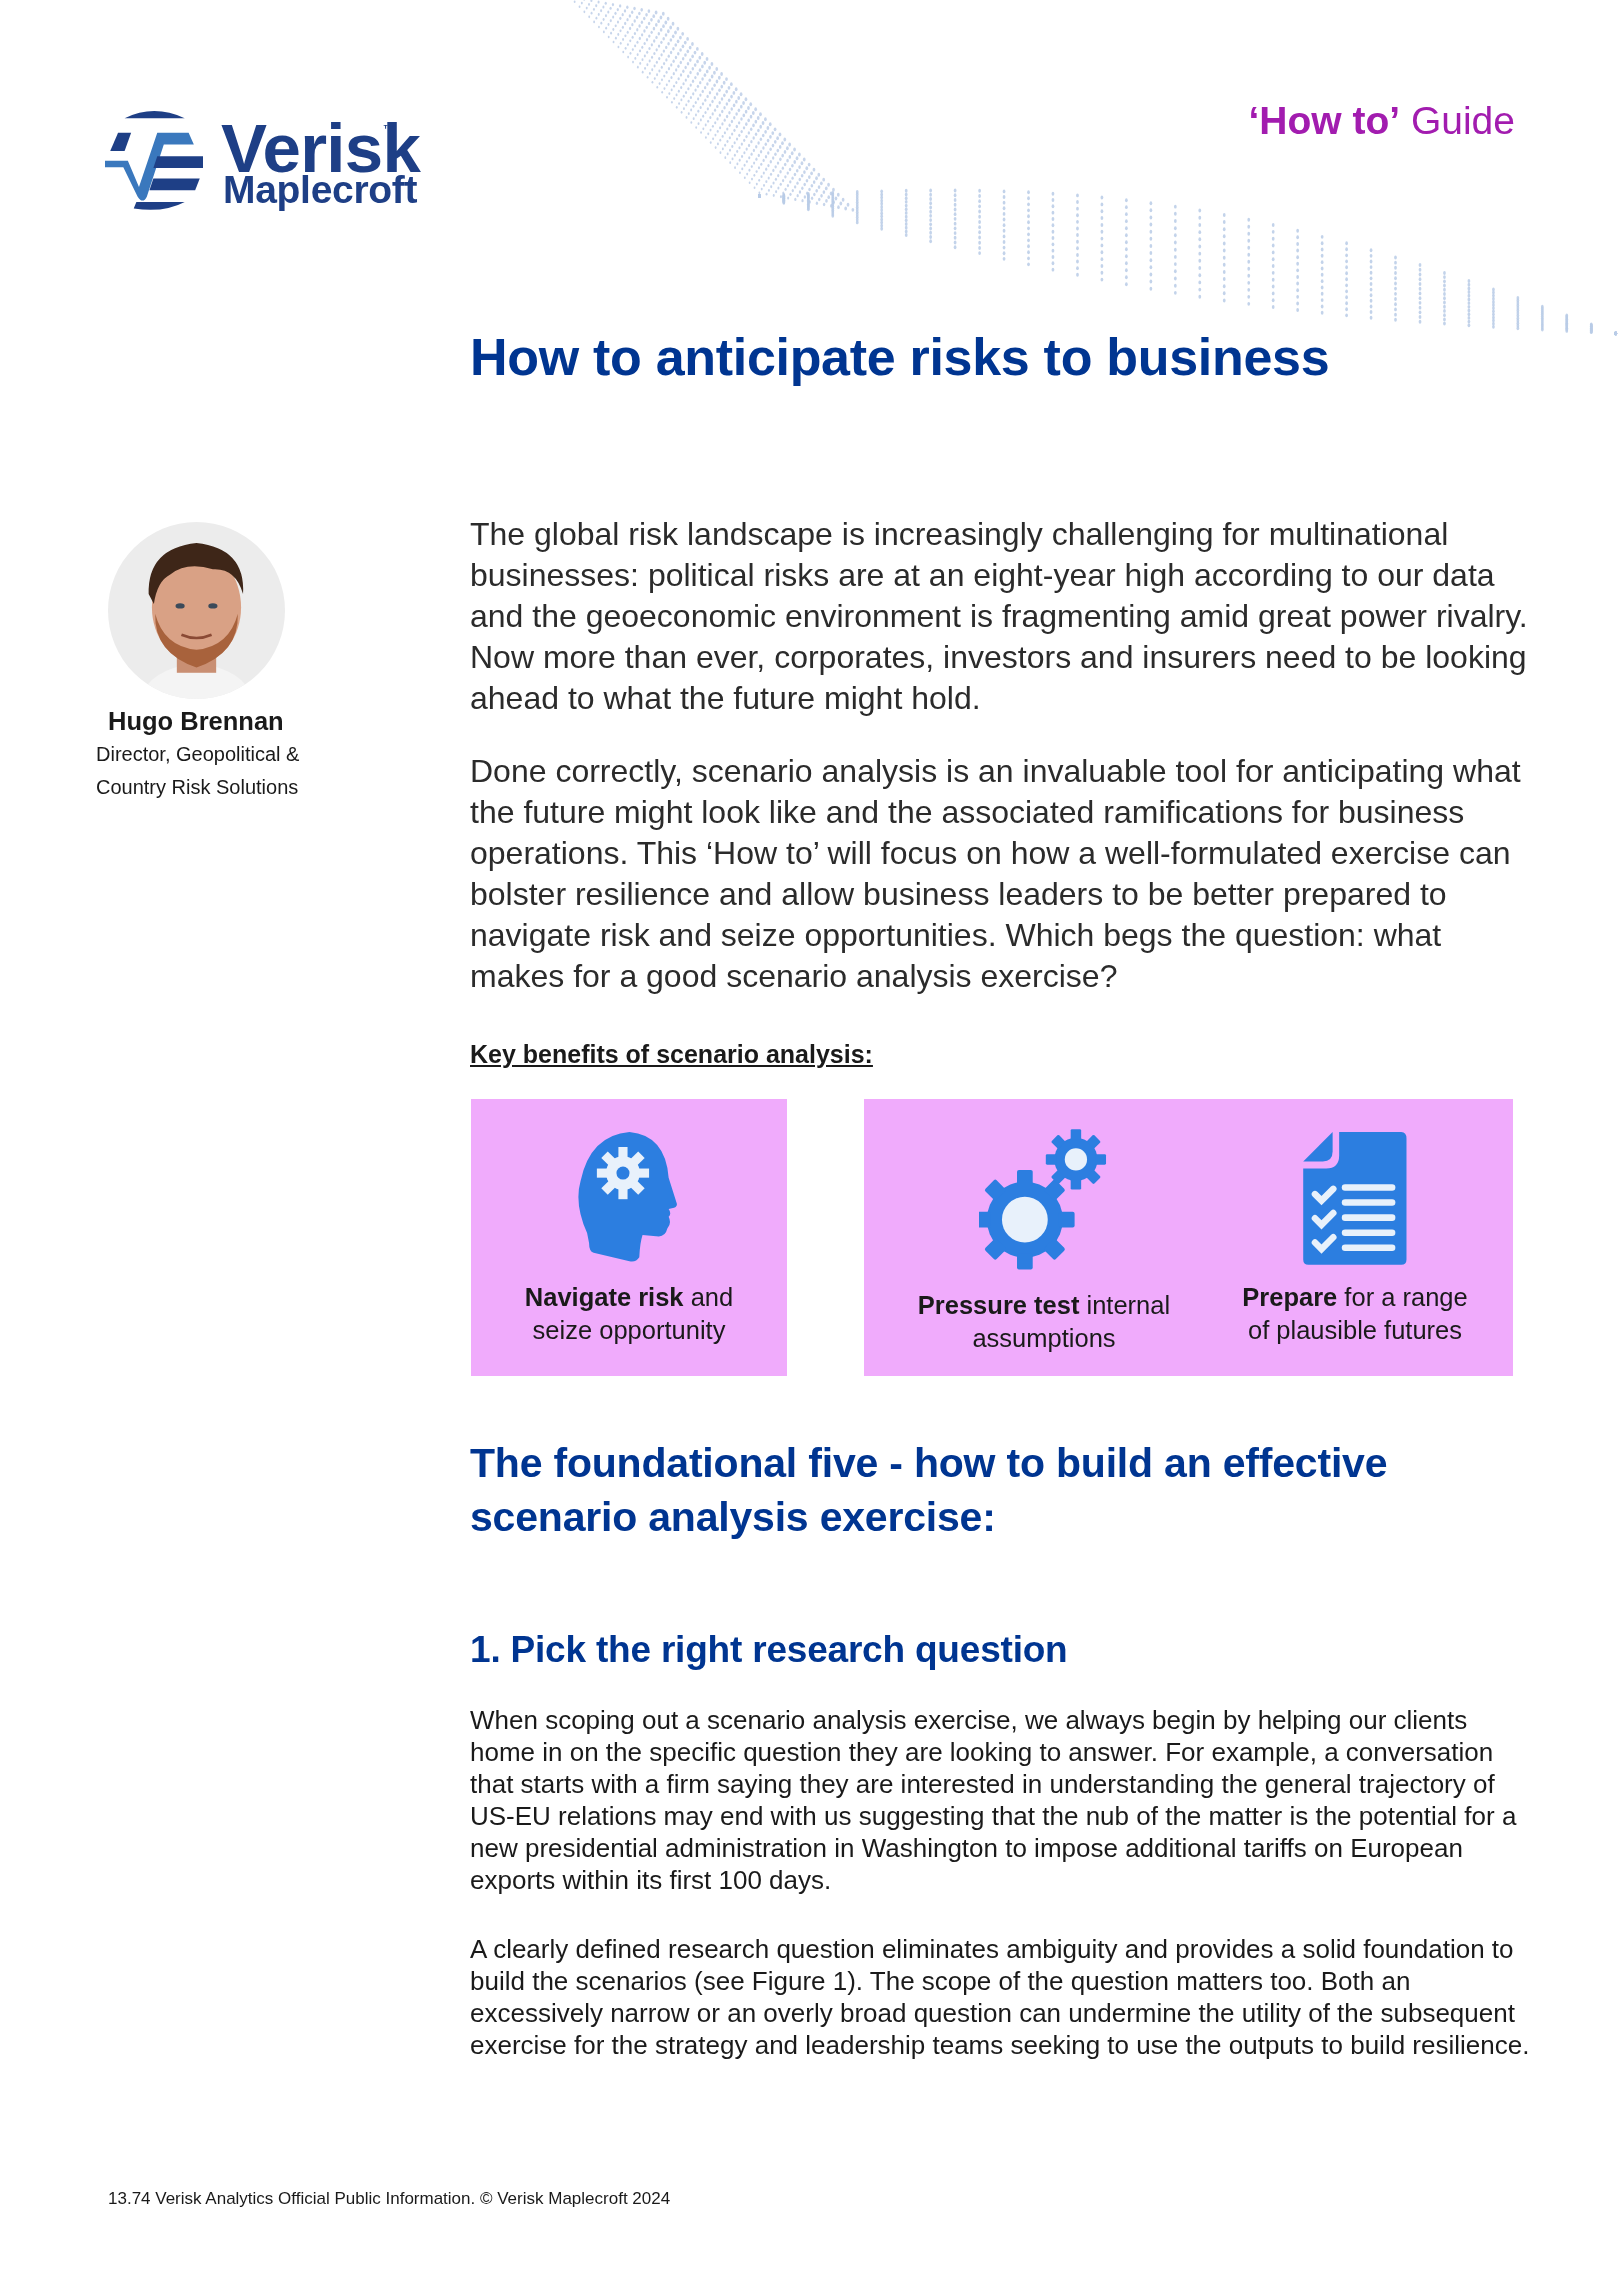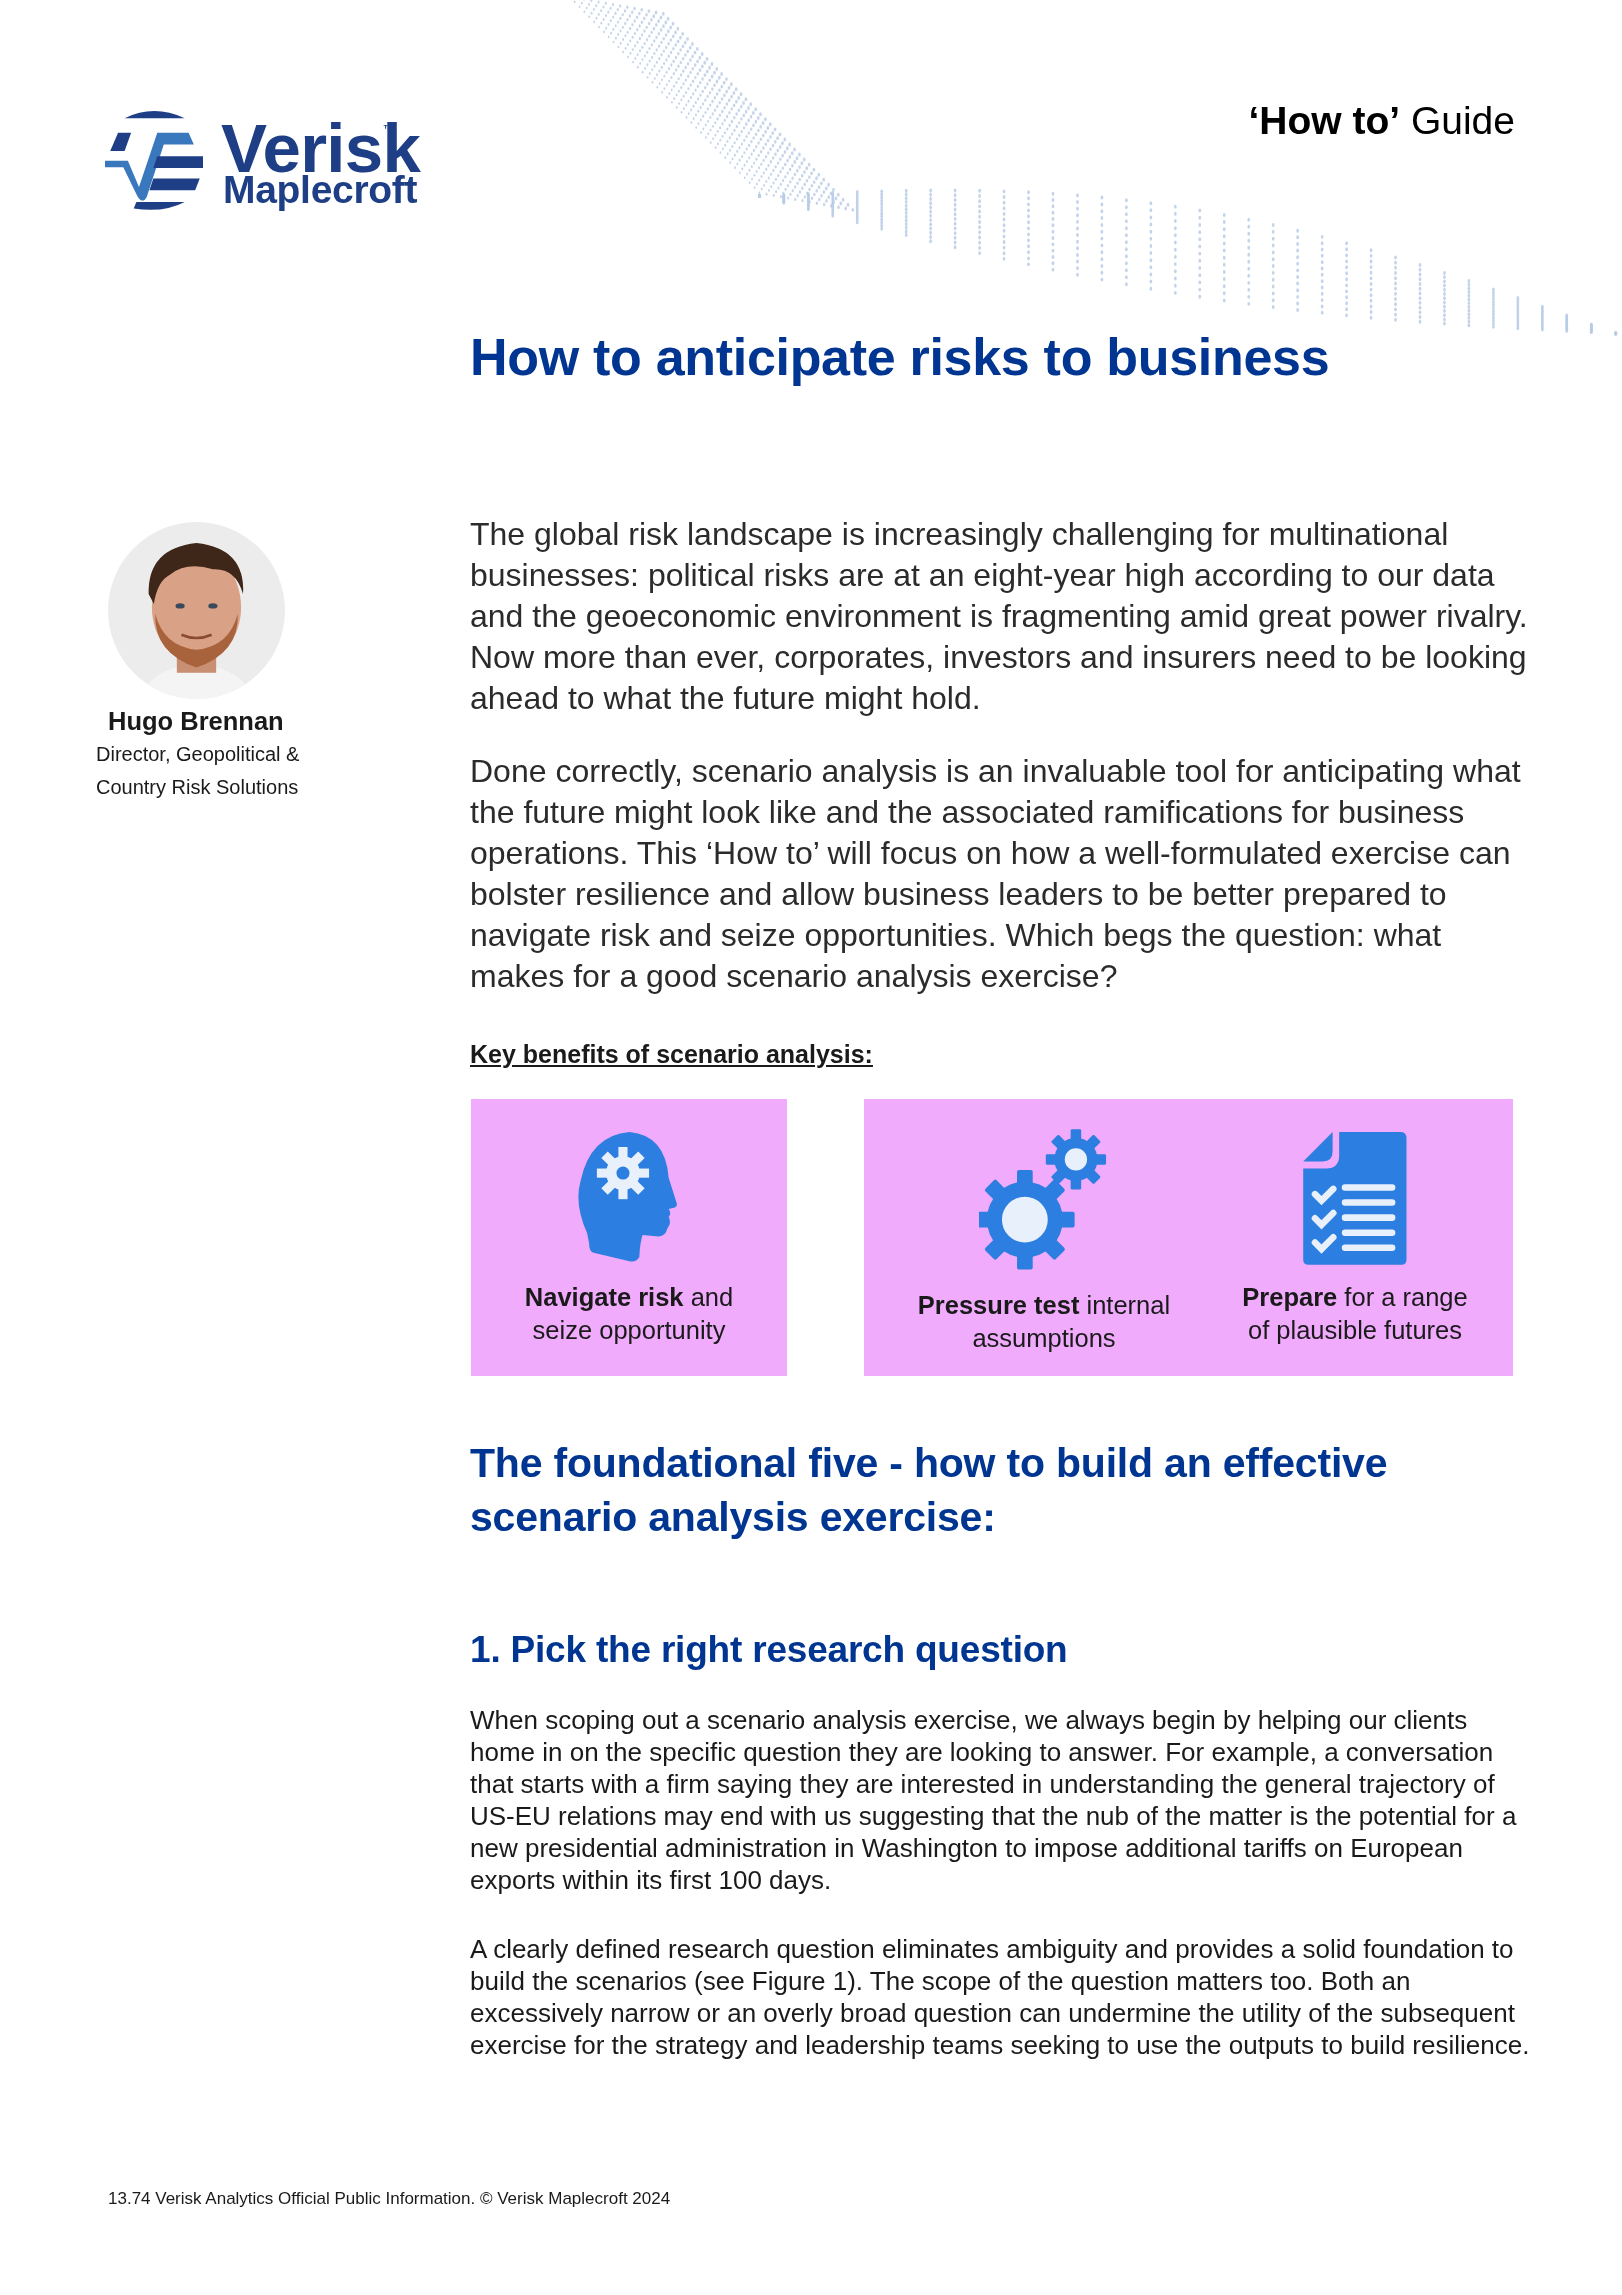--- a/index.html
+++ b/index.html
@@ -19,21 +19,21 @@
     position: absolute; left: 116px; top: 9.2px; font-size: 69px; font-weight: 700;
     color: #1e3f86; letter-spacing: -0.7px; line-height: 1;
   }
   #logo .tm { position: absolute; left: 278px; top: 17px; font-size: 11.8px; font-weight: 700; color: #1e3f86; }
   #logo .word2 {
     position: absolute; left: 118px; top: 65px; font-size: 39px; font-weight: 700;
     color: #1e3f86; line-height: 1; letter-spacing: -0.3px; text-align: right;
   }
 
   
-  #guide { right: 108px; top: 99px; font-size: 39px; color: #000000; white-space: nowrap; }
+  #guide { right: 108px; top: 99px; font-size: 39px; color: #a21caf; white-space: nowrap; }
   #guide b { font-weight: 700; }
   #guide span.light { font-weight: 400; }
 
   
   #title {
     left: 470px; top: 325px; width: 1047px; font-size: 52px; font-weight: 700;
     color: #003591; line-height: 65px; letter-spacing: -0.3px;
   }
 
   

